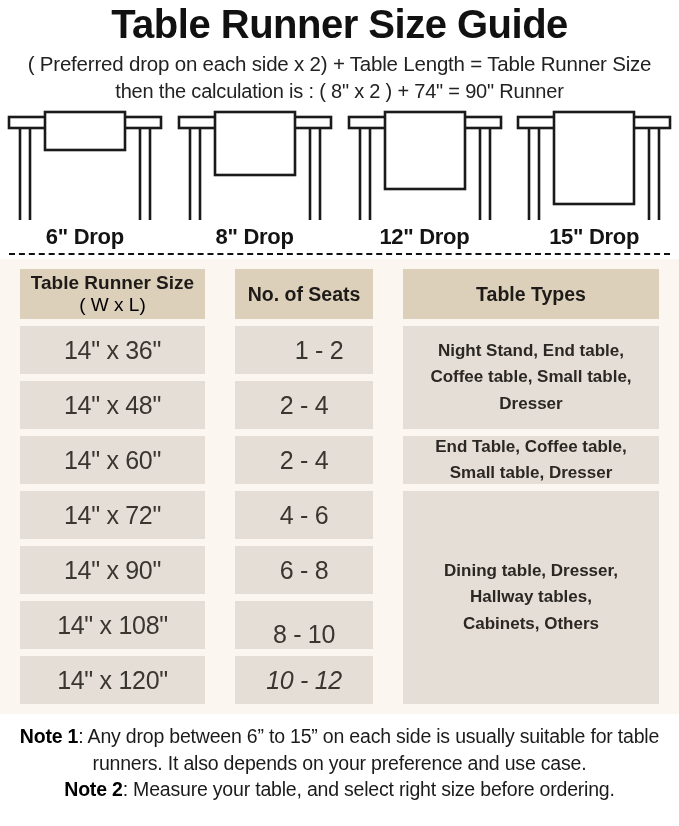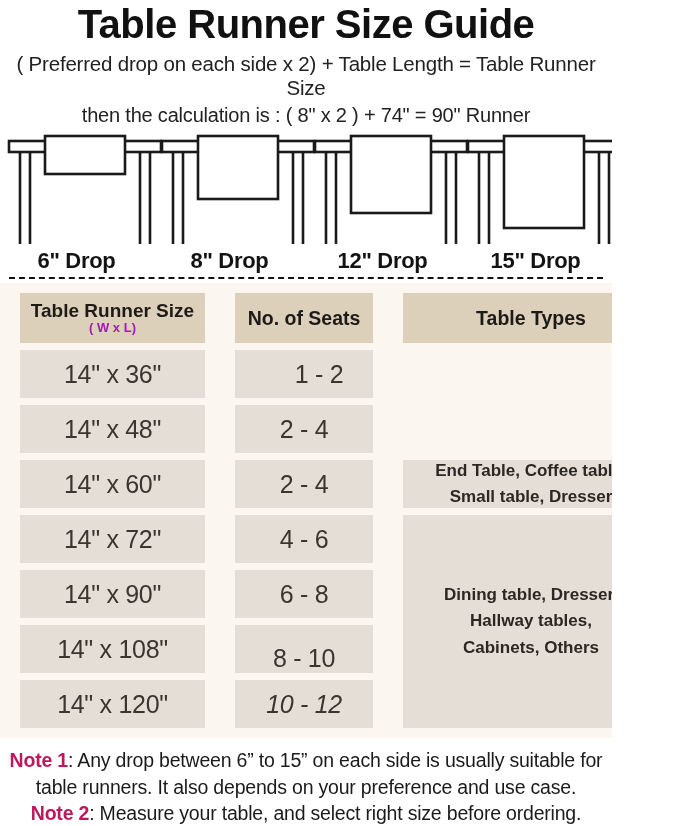--- a/index.html
+++ b/index.html
@@ -1,19 +1,19 @@
 <!DOCTYPE html>
 <html><head>
 <meta charset="utf-8">
 <style>
   * { margin: 0; padding: 0; box-sizing: border-box; }
   html, body { background: #ffffff; }
   .page {
     position: relative;
-    width: 612px;
+    width: 679px;
     height: 826px;
     background: #ffffff;
     font-family: "Liberation Sans", "DejaVu Sans", sans-serif;
     color: #1c1c1c;
     overflow: hidden;
   }
 
   
   .hdr { text-align: center; padding-top: 1px; }
   .title {
@@ -71,21 +71,21 @@
   .cell, .hcell {
     display: flex;
     flex-direction: column;
     align-items: center;
     justify-content: center;
     text-align: center;
   }
   .hcell { background: #dcd0bb; }
   .cell  { background: #e5ded6; }
   .h-main { font-size: 19px; font-weight: 700; color: #1d1a17; line-height: 1.15; }
-  .h-sub  { font-size: 13px; font-weight: 700; color: #a21caf; line-height: 1.15; }
+  .h-sub  { font-size: 19px; font-weight: 400; color: #000000; line-height: 1.15; }
   .h-single { font-size: 19.5px; font-weight: 700; color: #1d1a17; }
   .val {
     font-size: 25px;
     font-weight: 400;
     color: #39352f;
     letter-spacing: -0.3px;
   }
   .type-text {
     font-size: 17px;
     font-weight: 700;
@@ -96,21 +96,21 @@
 
   
   .notes {
     text-align: center;
     padding: 9px 4px 0 4px;
     font-size: 19.5px;
     line-height: 1.37;
     color: #1b1b1b;
     letter-spacing: -0.2px;
   }
-  .notes b { color: #be185d; }
+  .notes b { color: #000000; }
 </style>
 </head>
 <body>
 
 <div class="page">
 
   <div class="hdr">
     <div class="title">Table Runner Size Guide</div>
     <div class="formula">( Preferred drop on each side x 2) + Table Length = Table Runner Size</div>
     <div class="example2">then the calculation is : ( 8" x 2 ) + 74" = 90" Runner</div>
@@ -229,20 +229,23 @@
       <div class="cell" style="grid-column:2; grid-row:6;">
           <span class="val">6 - 8</span>
         </div>
       <div class="cell" style="grid-column:2; grid-row:7;justify-content:flex-end;">
           <span class="val">8 - 10</span>
         </div>
       <div class="cell" style="grid-column:2; grid-row:8;font-style:italic;">
           <span class="val">10 - 12</span>
         </div>
 
+      <div class="cell" style="grid-column:3; grid-row:2 / span 2;">
+        <div class="type-text">Night Stand, End table, Coffee table, Small table, Dresser</div>
+      </div>
       <div class="cell" style="grid-column:3; grid-row:5 / span 4;">
         <div class="type-text" style="max-width:210px;">Dining table, Dresser, Hallway tables, Cabinets, Others</div>
       </div>
       <div class="cell" style="grid-column:3; grid-row:4;">
         <div class="type-text">End Table, Coffee table, Small table, Dresser</div>
       </div>
 
     </div>
   </div>
 

